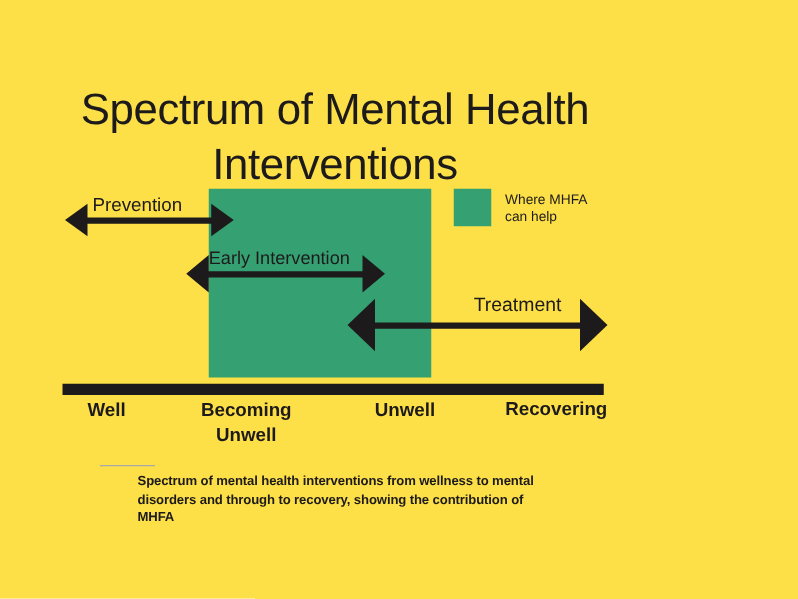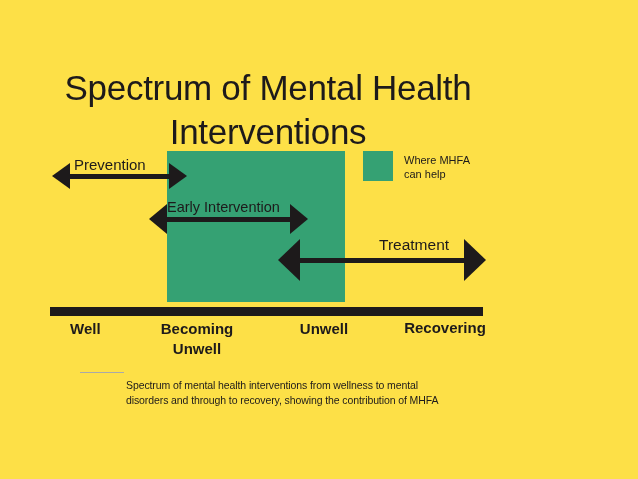--- a/index.html
+++ b/index.html
@@ -76,22 +76,22 @@
   .axis-becoming   { left:136px; width:122px; }
   .axis-unwell     { left:284px; width:80px; }
   .axis-recovering { left:394px; width:102px; top:318px; }
 
   
   .caption-rule {
     position:absolute; left:80px; top:372px; width:44px; height:1px;
     background:#a9a9a9;
   }
   .caption {
-    position:absolute; left:126px; top:378px; width:330px;
-    font-size:10.5px; line-height:14.5px; font-weight:400; color:var(--ink);
+    position:absolute; left:110px; top:378px; width:330px;
+    font-size:10.5px; line-height:14.5px; font-weight:700; color:var(--ink);
     letter-spacing:-0.1px;
   }
 </style>
 </head>
 <body>
 
 <div class="slide">
 
   <div class="title">
     <div>Spectrum of Mental Health</div>

